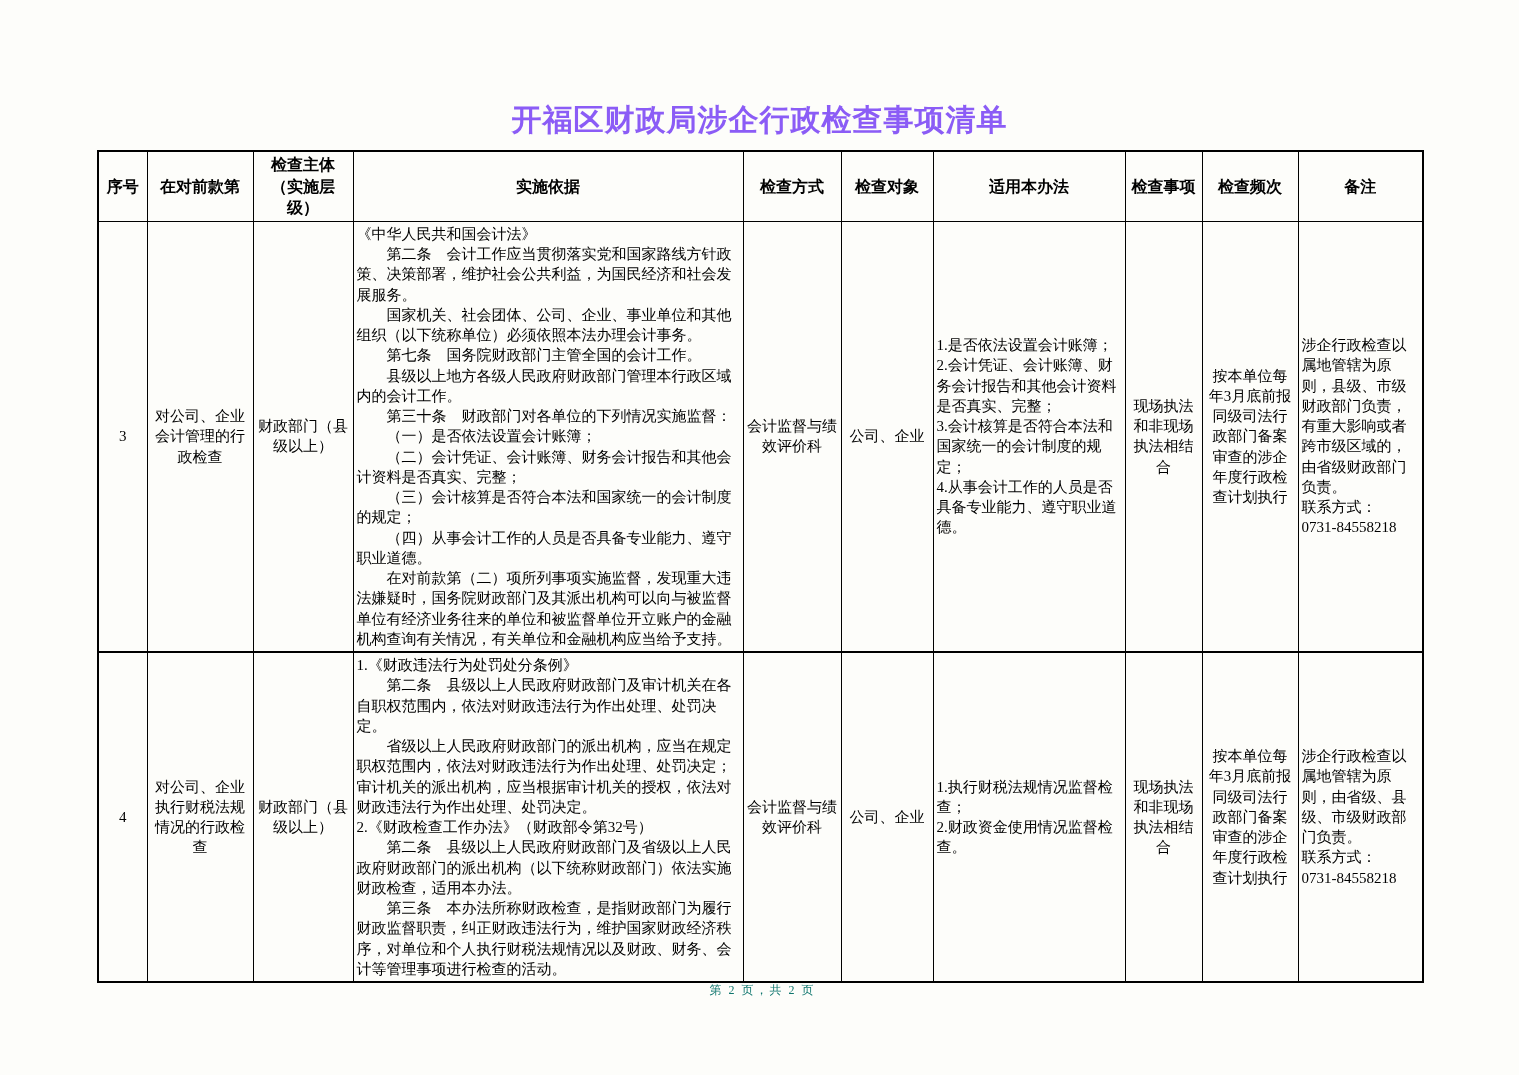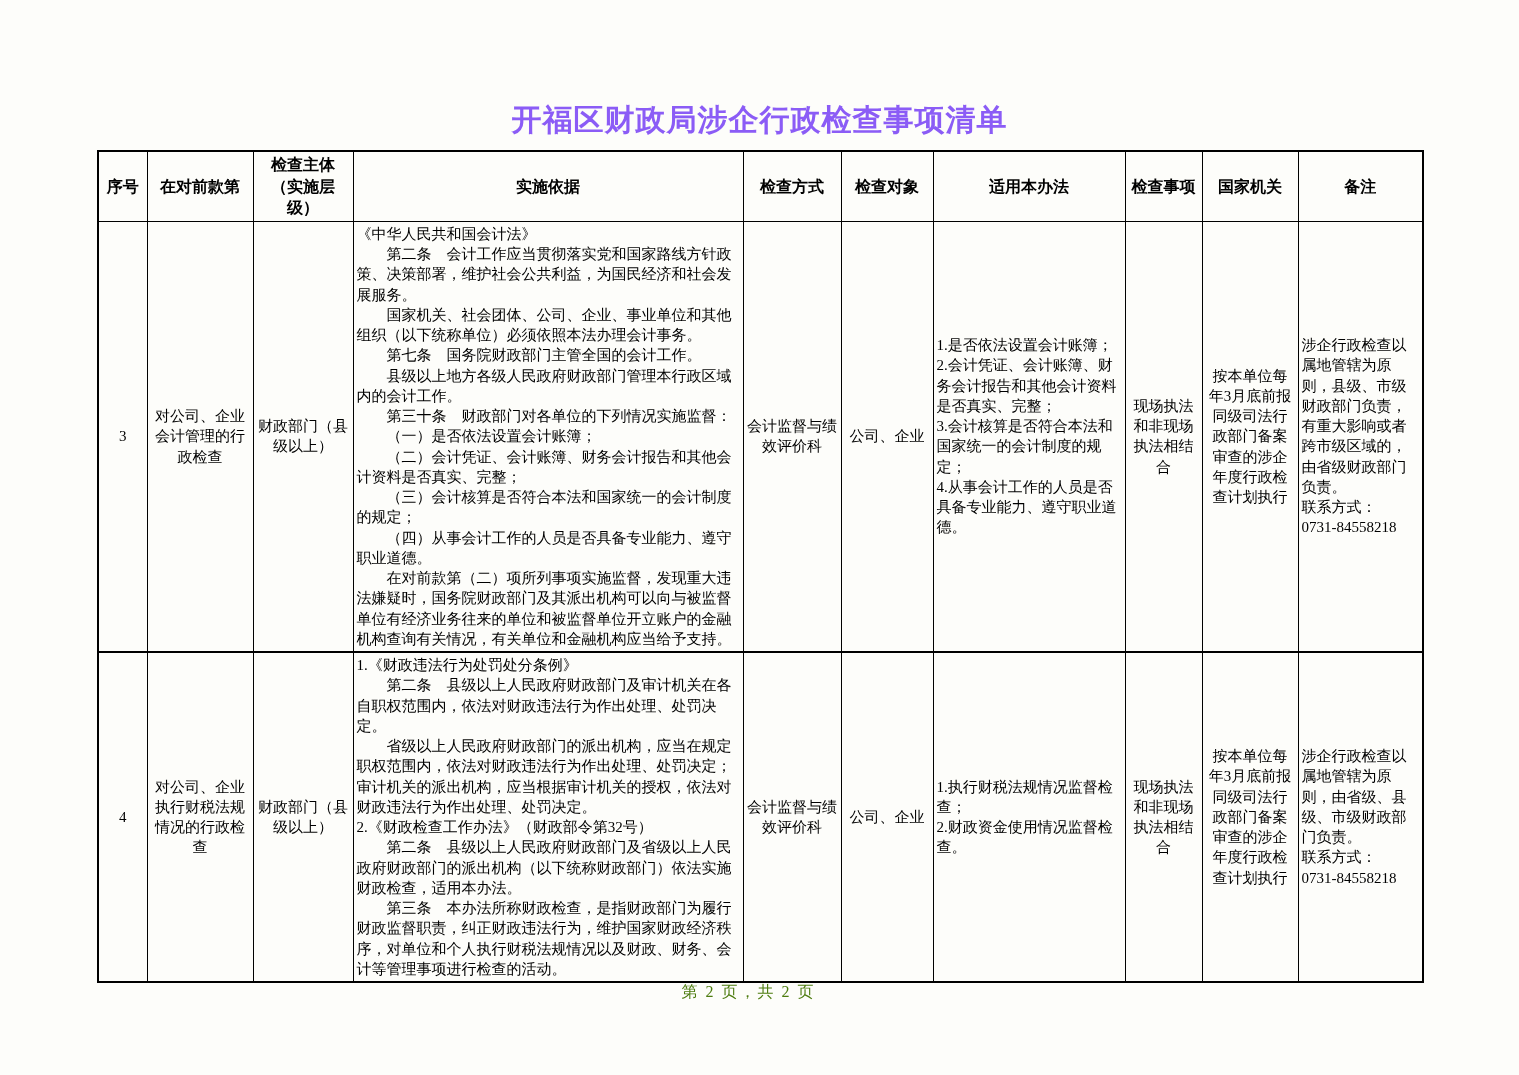--- a/index.html
+++ b/index.html
@@ -77,26 +77,26 @@
     font-size: 14.5px;
     line-height: 21px;
     padding: 4px 5px;
     margin-top: 36px;
   }
   tr.body-row-1 { height: 394px; }
   tr.body-row-2 { height: 324px; }
   .page-footer {
     position: absolute;
     top: 982px;
-    left: 86px;
+    left: 100px;
     width: 1325px;
     text-align: center;
-    font-size: 16px;
+    font-size: 12px;
     letter-spacing: 2px;
-    color: #4d7c0f;
+    color: #0f766e;
   }
 </style>
 </head>
 <body>
 
 <div class="page">
 
   <div class="doc-title">开福区财政局涉企行政检查事项清单</div>
 
   <table class="main-table">
@@ -116,21 +116,21 @@
       <tr class="header-row">
         <th>序号</th>
         <th>在对前款第</th>
         <th>检查主体
 （实施层级）</th>
         <th>实施依据</th>
         <th>检查方式</th>
         <th>检查对象</th>
         <th>适用本办法</th>
         <th>检查事项</th>
-        <th>国家机关</th>
+        <th>检查频次</th>
         <th>备注</th>
       </tr>
     </thead>
     <tbody>
       <tr class="body-row-1">
         <td class="c-center">3</td>
         <td class="c-center">对公司、企业会计管理的行政检查</td>
         <td class="c-center">财政部门（县级以上）</td>
         <td class="c-basis">《中华人民共和国会计法》
 　　第二条　会计工作应当贯彻落实党和国家路线方针政策、决策部署，维护社会公共利益，为国民经济和社会发展服务。

